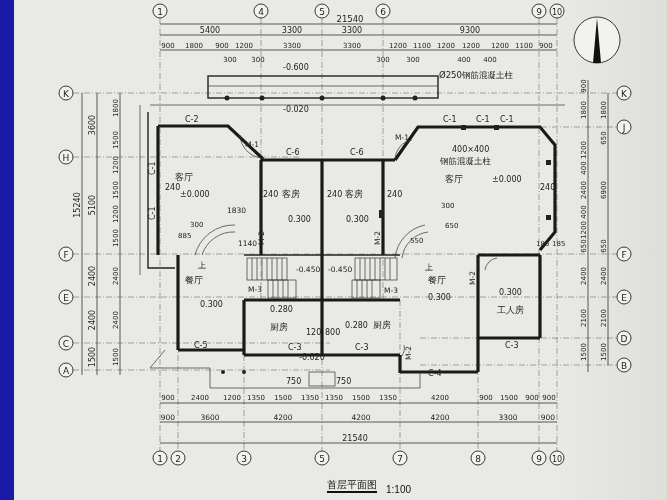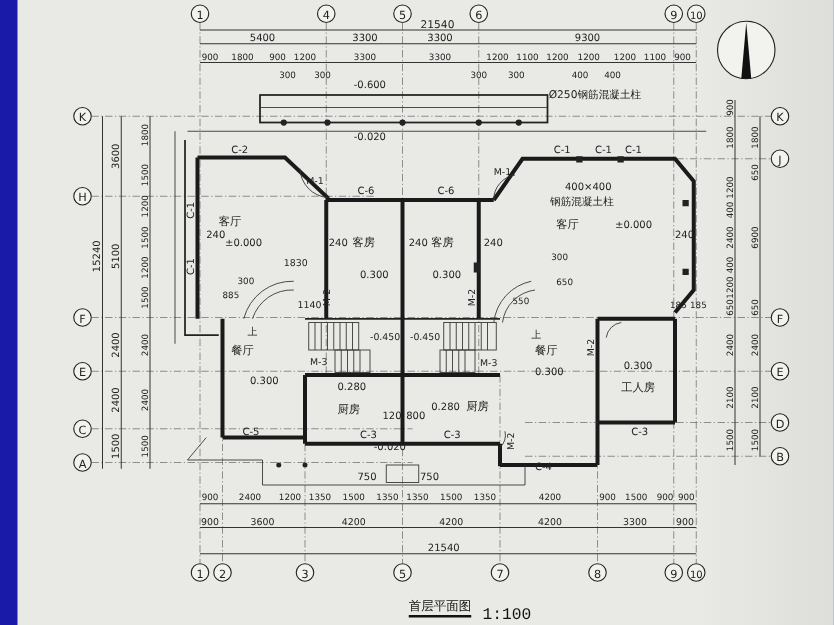--- a/index.html
+++ b/index.html
@@ -3,21 +3,21 @@
 <meta charset="utf-8">
 <style>
   html,body{margin:0;padding:0;}
   body{width:667px;height:500px;overflow:hidden;background:#1a1aa8;font-family:"DejaVu Sans",sans-serif;}
   .sheet{position:absolute;left:14px;top:0;width:653px;height:500px;background:#e9e9e6;overflow:hidden;}
   .bleed{position:absolute;right:0;top:0;width:110px;height:500px;background:linear-gradient(90deg,rgba(233,233,230,0),rgba(200,200,196,0.35));}
   svg{position:absolute;left:0;top:0;}
   .t{font-family:"DejaVu Sans",sans-serif;fill:#222;}
   .cap{position:absolute;left:313px;top:478px;font-size:10px;color:#111;font-family:"DejaVu Serif",serif;}
   .cap span{border-bottom:2px solid #111;padding-bottom:1px;}
-  .scale{position:absolute;left:372px;top:484px;font-size:13px;color:#111;font-family:Liberation Mono, monospace;}
+  .scale{position:absolute;left:372px;top:484px;font-size:10px;color:#111;font-family:Liberation Sans, sans-serif;}
 </style>
 </head>
 <body>
 
 <div class="sheet">
   <div class="bleed"></div>
 
   <svg width="653" height="500" viewBox="14 0 653 500">
     <defs>
       <style>

